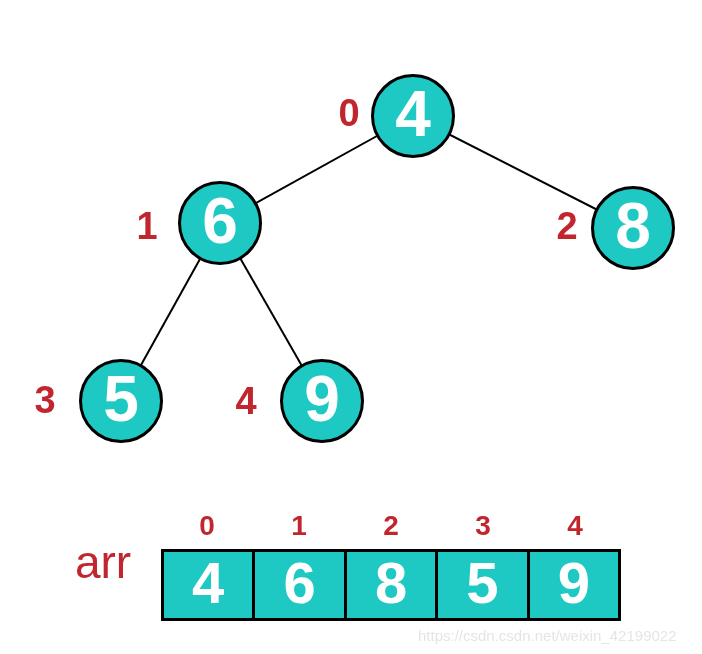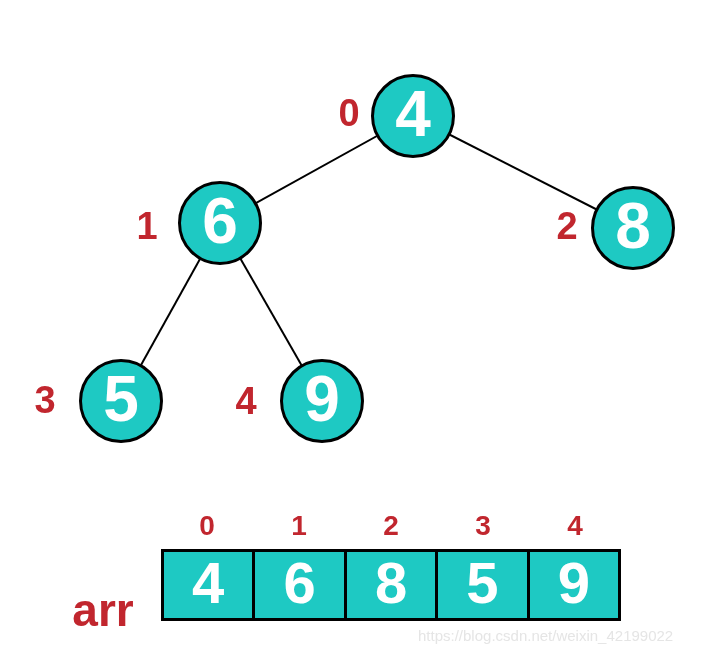--- a/index.html
+++ b/index.html
@@ -79,25 +79,25 @@
   .arr-box .cell:first-child { border-left: none; }
   .arr-box .cell span {
     color: var(--node-text, #ffffff);
     font-size: 58px;
     font-weight: bold;
     line-height: 1;
     transform: translateY(-2px);
   }
   .arr-label {
     position: absolute;
-    left: 103px; top: 610px;
+    left: 103px; top: 562px;
     transform: translate(-50%, -50%);
     color: var(--index-red, #c1262e);
     font-size: 46px;
-    font-weight: bold;
+    font-weight: normal;
     line-height: 1;
   }
   .watermark {
     position: absolute;
     left: 418px; top: 627px;
     color: var(--watermark, #e5e5e5);
     font-size: 15px;
     line-height: 18px;
     white-space: nowrap;
   }
@@ -157,15 +157,15 @@
     <div class="cell">
       <span>5</span>
     </div>
     <div class="cell">
       <span>9</span>
     </div>
   </div>
 
   <div class="arr-label">arr</div>
 
-  <div class="watermark">https://blog.csdn.net/weixin_42199022</div>
+  <div class="watermark">https://csdn.csdn.net/weixin_42199022</div>
 
 </div>
 
 </body></html>

